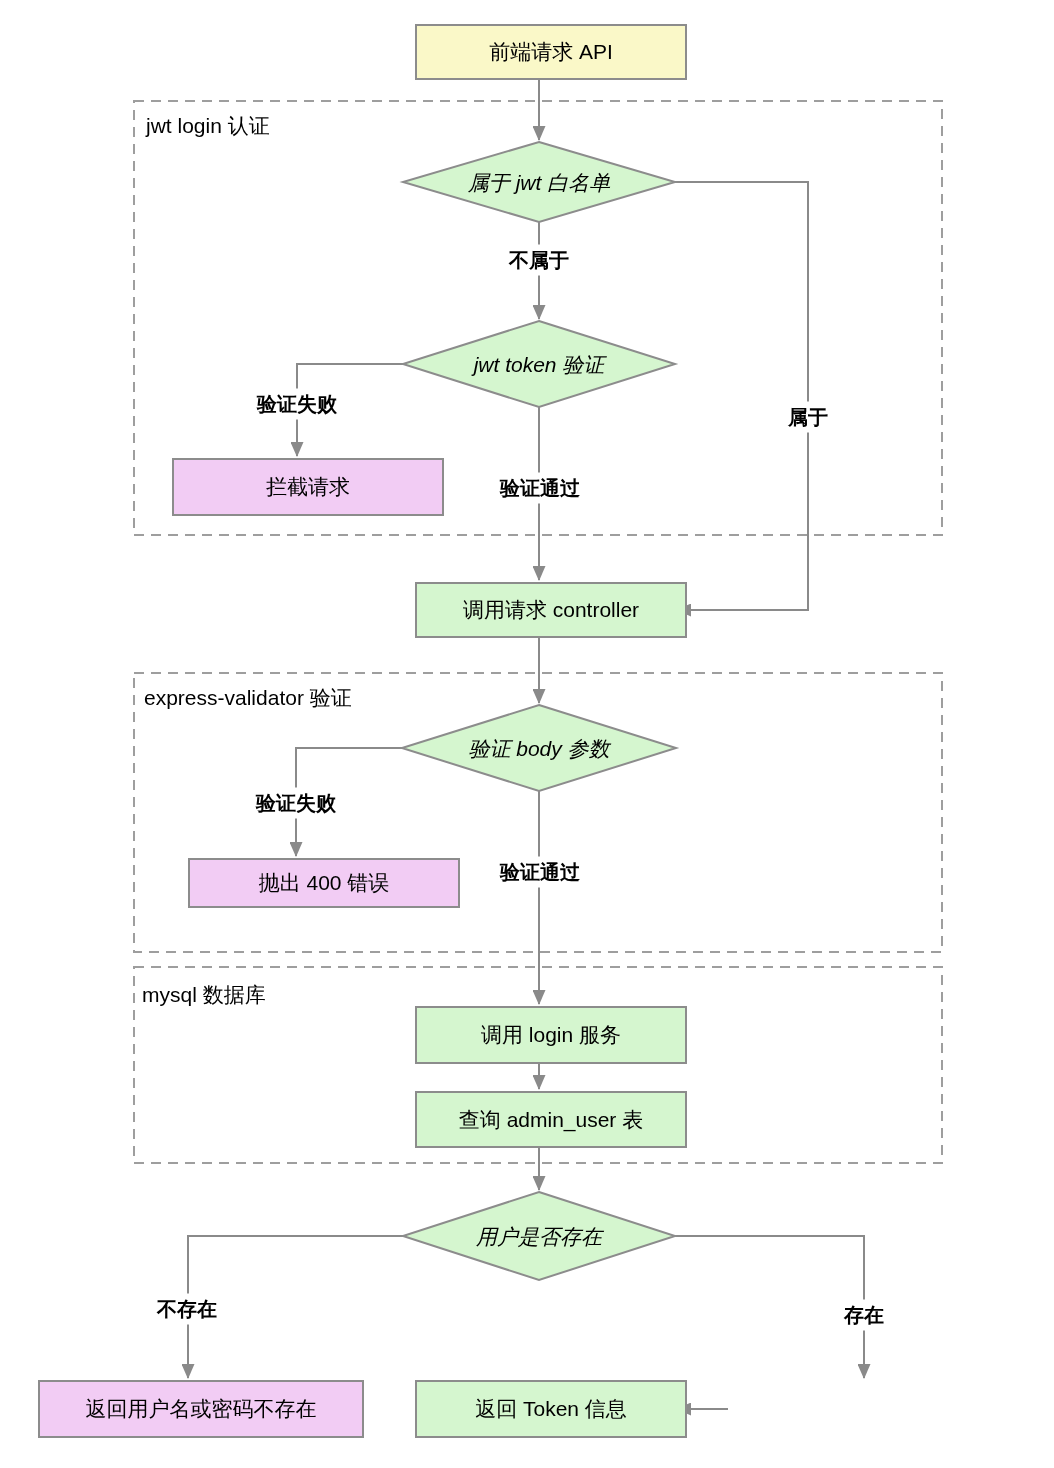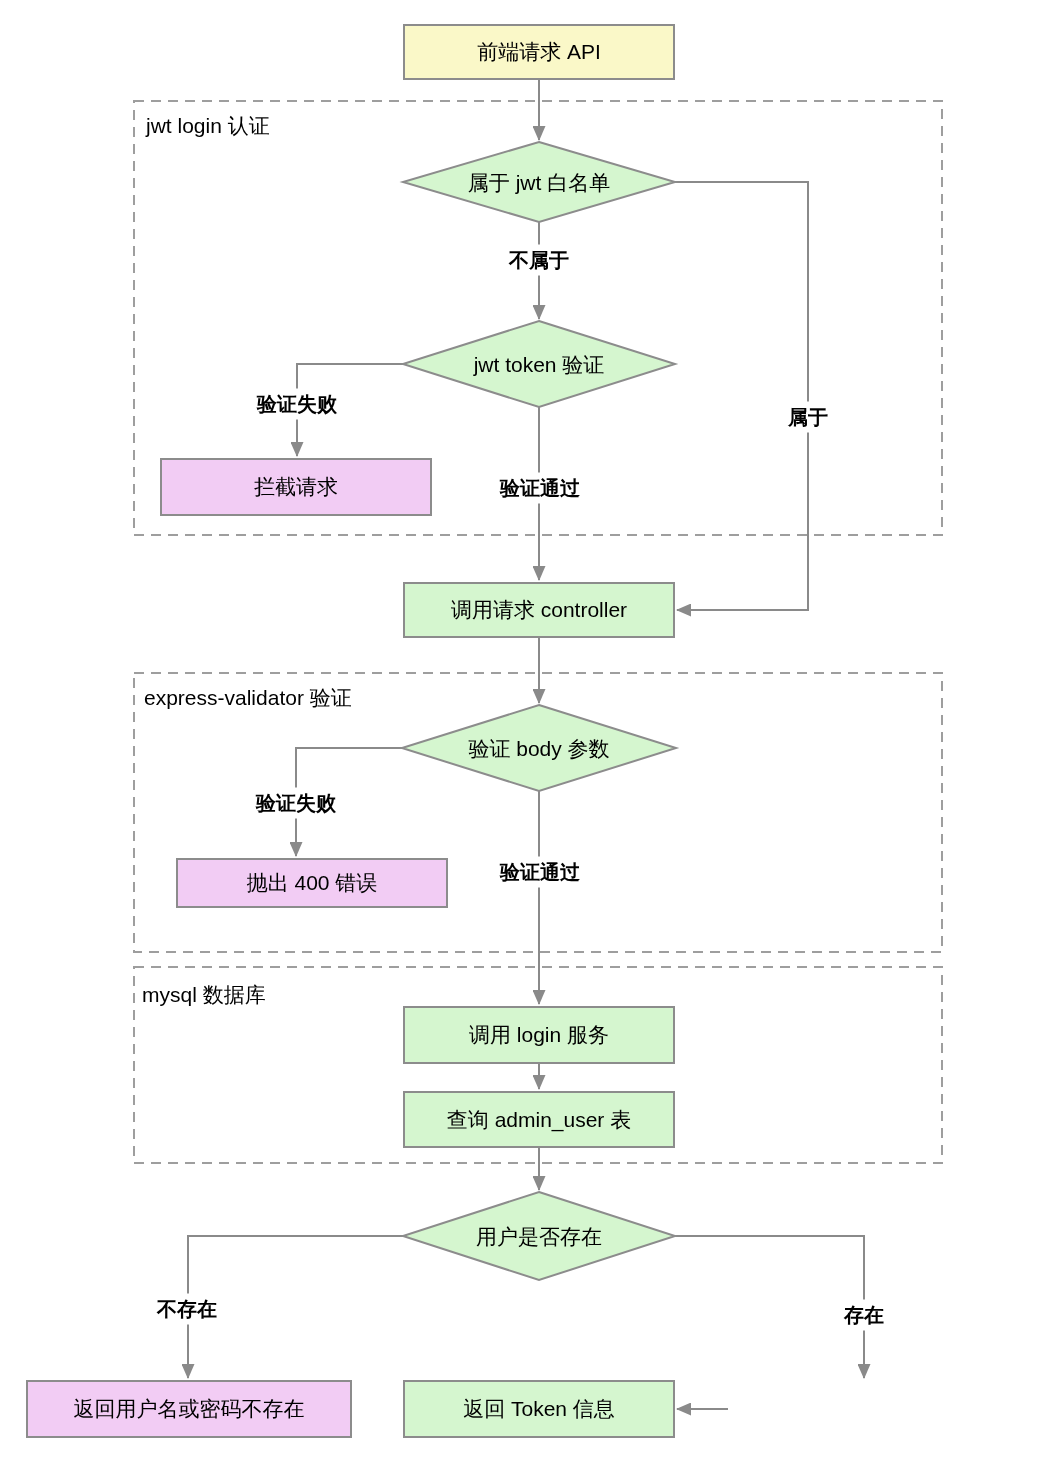--- a/index.html
+++ b/index.html
@@ -13,28 +13,28 @@
   }
   svg.layer{position:absolute;left:0;top:0;z-index:1;}
   .group-rect{fill:none;stroke:var(--group-border,#9e9e9e);stroke-width:2;stroke-dasharray:10 7;}
   .edge{fill:none;stroke:var(--line,#8a8a8a);stroke-width:2;}
   #arrowhead path{fill:var(--line,#8a8a8a);}
   .diamond{fill:var(--process-fill,#d5f6cf);stroke:var(--node-border,#8c8c8c);stroke-width:2;}
   .node{
     position:absolute;z-index:2;box-sizing:border-box;
     border:2px solid var(--node-border,#8c8c8c);
     display:flex;align-items:center;justify-content:center;
-    font-size:21px;line-height:1.2;text-align:left;white-space:nowrap;
+    font-size:21px;line-height:1.2;text-align:left;white-space:nowrap;margin-left:12px;
   }
   .fill-start{background:var(--start-fill,#faf8c8);}
   .fill-process{background:var(--process-fill,#d5f6cf);}
   .fill-error{background:var(--error-fill,#f2ccf4);}
   .dlabel{
     position:absolute;z-index:3;transform:translate(-50%,-50%);
-    font-size:21px;white-space:nowrap;
+    font-size:21px;white-space:nowrap;font-style:italic;
   }
   .elabel{
     position:absolute;z-index:3;transform:translate(-50%,-50%);
     font-size:20px;white-space:nowrap;background:var(--background,#fff);
     padding:2px 5px;
     font-weight:bold;
   }
   .glabel{
     position:absolute;z-index:3;font-size:21px;white-space:nowrap;
   }

